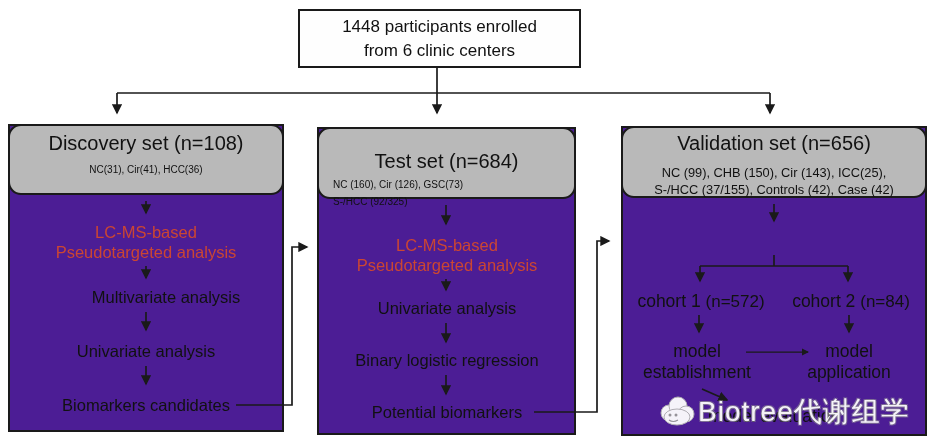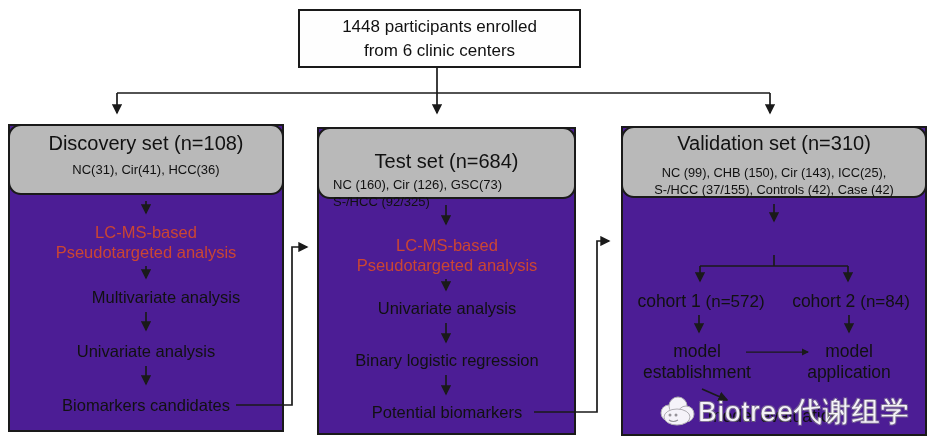--- a/index.html
+++ b/index.html
@@ -24,21 +24,21 @@
   #col-validation{left:621px;top:126px;width:306px;height:310px;}
   .col-header{
     position:absolute;left:-2px;right:-2px;top:-2px;
     background:#b9b9b9;border:2px solid #1a1a1a;border-radius:13px;
     box-sizing:border-box;text-align:center;z-index:1;
   }
   #col-discovery .col-header{height:71px;}
   #col-test .col-header{height:72px;}
   #col-validation .col-header{height:72px;}
   .col-title{font-size:20px;line-height:24px;margin-top:5px;}
-  .col-sub{font-size:13px;line-height:17px;margin-top:6px;}
+  .col-sub{font-size:10px;line-height:17px;margin-top:6px;}
   #col-test .col-title{margin-top:20px;}
   #col-test .col-sub{text-align:left;padding-left:14px;margin-top:3px;}
   #col-validation .col-title{margin-top:3px;}
   #col-validation .col-sub{font-size:12.8px;line-height:16.5px;margin-top:10px;}
   
   .lbl{position:absolute;z-index:2;text-align:center;font-size:16.5px;line-height:20px;}
   .red{color:#cb4632;}
   .big{font-size:17.5px;line-height:21px;}
   .nsmall{font-size:17px;}
   
@@ -125,21 +125,21 @@
     </div>
   </div>
   <div class="lbl red ml" style="left:319px;top:235px;width:256px;">LC-MS-based
 Pseudotargeted analysis</div>
   <div class="lbl" style="left:319px;top:298px;width:256px;">Univariate analysis</div>
   <div class="lbl" style="left:319px;top:350px;width:256px;">Binary logistic regression</div>
   <div class="lbl" style="left:319px;top:402px;width:256px;text-align:center;">Potential biomarkers</div>
 
   <div id="col-validation" class="col">
     <div class="col-header">
-      <div class="col-title">Validation set (n=310)</div>
+      <div class="col-title">Validation set (n=656)</div>
       <div class="col-sub ml">NC (99), CHB (150), Cir (143), ICC(25),
 S-/HCC (37/155), Controls (42), Case (42)</div>
     </div>
   </div>
 
   <div class="lbl big" style="left:625px;top:291px;width:152px;">
     <span>cohort 1</span>
     <span class="nsmall">(n=572)</span>
   </div>
   <div class="lbl big" style="left:778px;top:291px;width:146px;">

